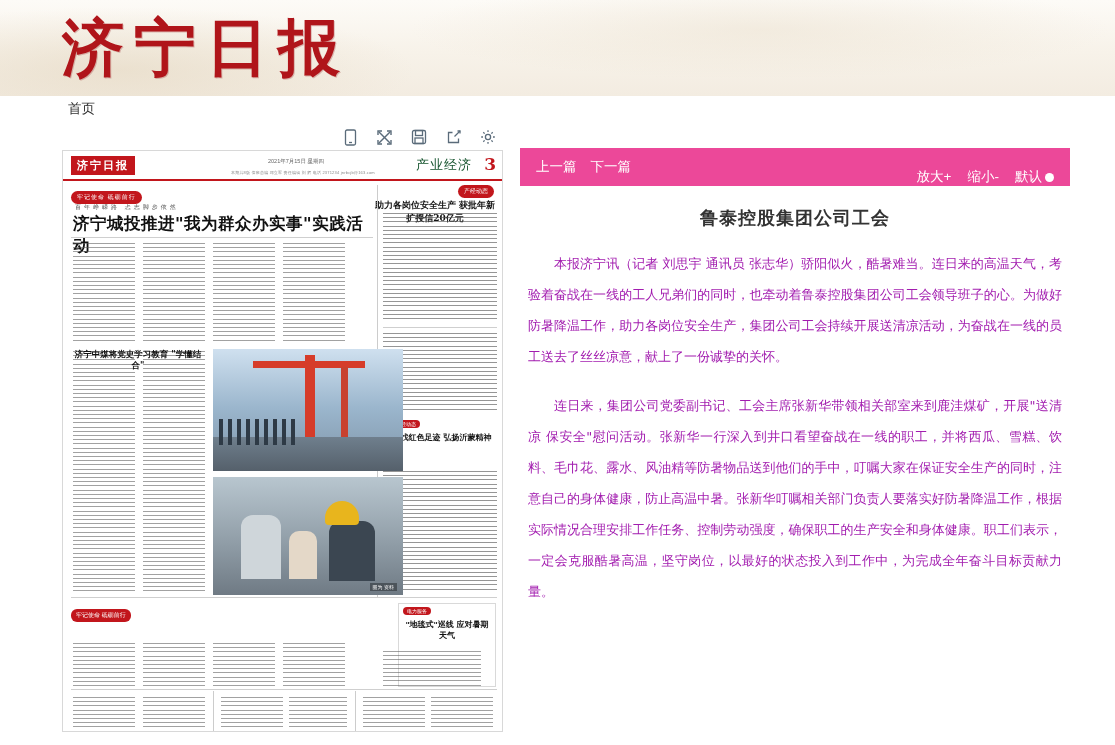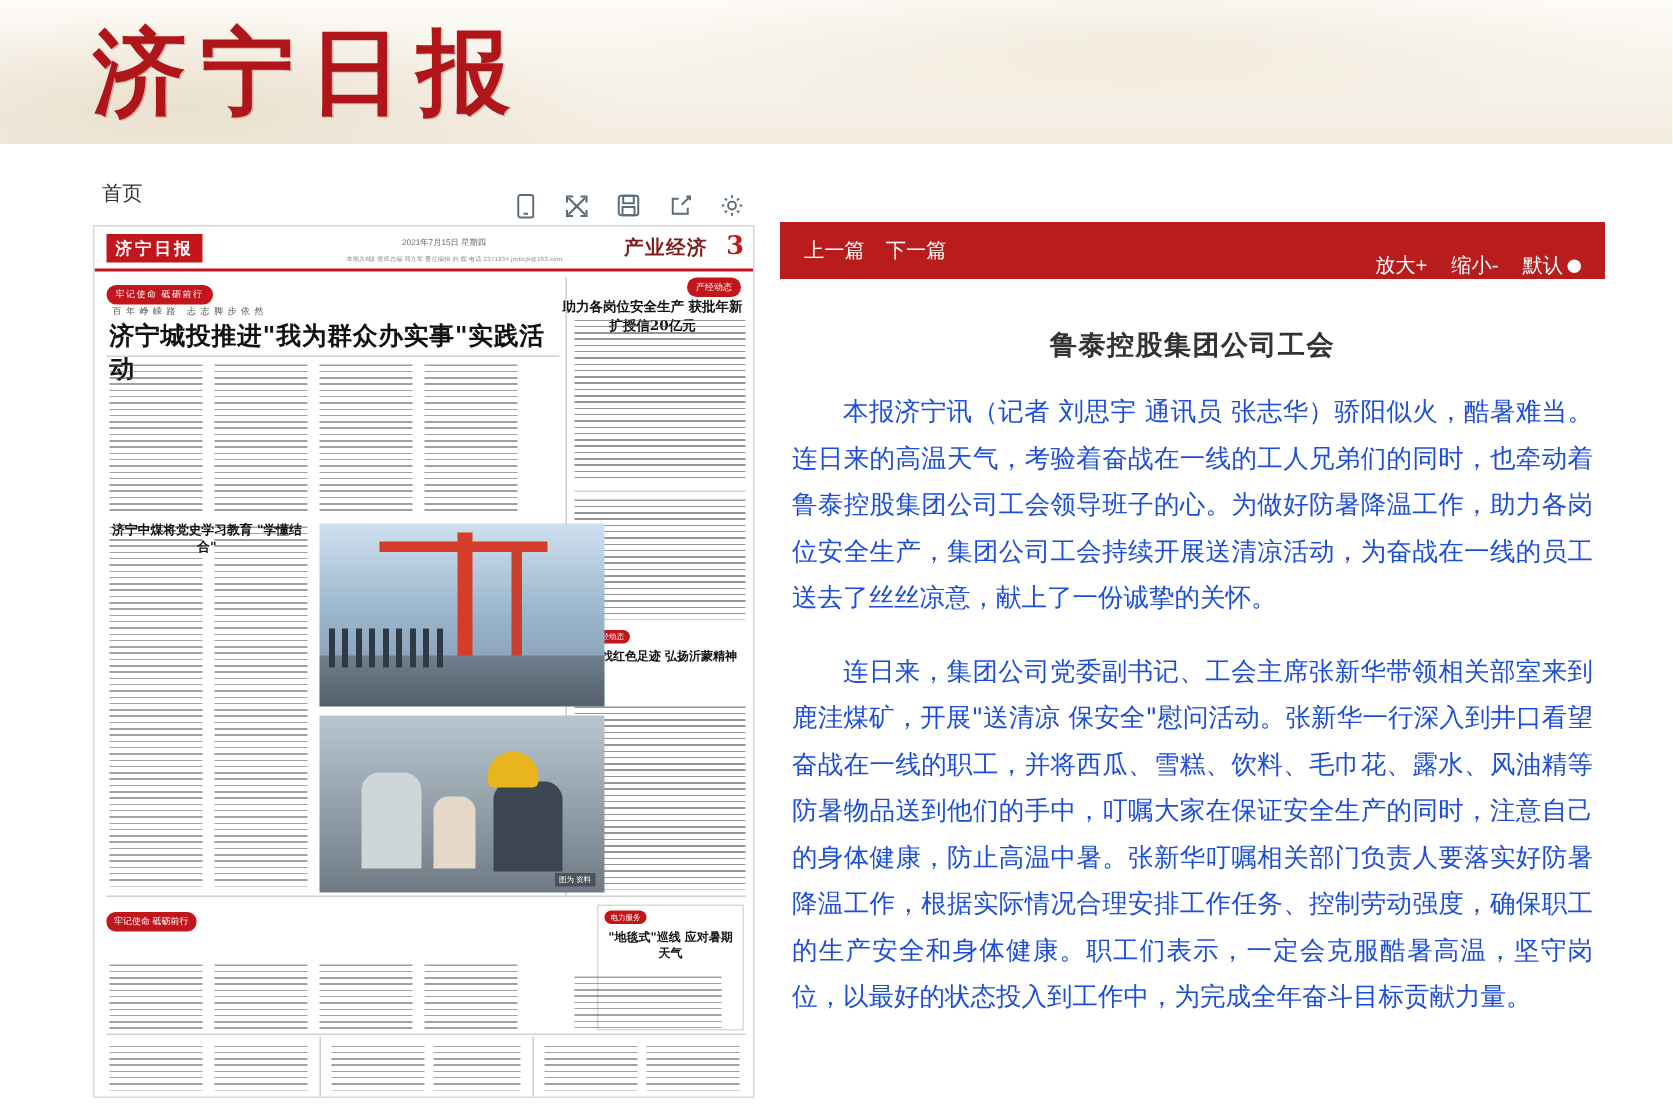--- a/index.html
+++ b/index.html
@@ -51,21 +51,20 @@
     left: 0; top: 96px;
     width: 1115px; height: 28px;
     background: #ffffff;
   }
   .nav-home {
     position: absolute;
     left: 68px; top: 4px;
     font-size: 13.5px;
     color: #333333;
     cursor: pointer;
-    margin-top: 20px;
   }
 
   
   .viewer {
     position: absolute;
     left: 55px; top: 124px;
     width: 448px; height: 608px;
   }
   .viewer-toolbar {
     position: absolute;
@@ -112,21 +111,21 @@
   .np-date {
     position: absolute; left: 205px; top: 7px;
     font-size: 5.5px; color: #666;
   }
   .np-meta {
     position: absolute; left: 168px; top: 19px;
     font-size: 4px; color: #888; letter-spacing: .2px;
   }
   .np-section {
     position: absolute; right: 32px; top: 5px;
-    font-size: 13px; font-weight: 700; color: #7f1d1d;
+    font-size: 13px; font-weight: 400; color: #14532d;
     font-family: "DejaVu Serif", serif;
     letter-spacing: 1px;
   }
   .np-pagenum {
     position: absolute; right: 8px; top: 3px;
     font-size: 17px; font-weight: 700; color: #c2161c;
     font-family: "DejaVu Serif", serif;
   }
   .np-tagrow {
     position: absolute; left: 8px; top: 34px;
@@ -285,21 +284,21 @@
 
   
   .article {
     position: absolute;
     left: 520px; top: 148px;
     width: 550px;
   }
   .navbar-red {
     position: relative;
     width: 550px; height: 38px;
-    background: #b91c1c;
+    background: #ec4899;
     color: #ffffff;
     display: flex;
     align-items: center;
   }
   .navbar-red .left-links {
     position: absolute; left: 16px; top: 0; height: 38px;
     display: flex; align-items: center; gap: 14px;
   }
   .navbar-red .right-links {
     position: absolute; right: 16px; top: 0; height: 38px;
@@ -318,42 +317,42 @@
     background: #ffffff;
     margin-left: 3px;
     vertical-align: middle;
   }
 
   .art-body {
     width: 550px;
     padding: 0 8px;
   }
   .art-sub {
-    margin-top: 32px;
+    margin-top: 20px;
     text-align: center;
     font-size: 18px;
     font-weight: 700;
     color: #333333;
     font-family: "DejaVu Serif", serif;
     letter-spacing: 1px;
   }
   .art-title {
     margin-top: 14px;
     text-align: center;
     font-size: 29px;
     font-weight: 700;
     color: #cc2229;
     font-family: "DejaVu Serif", serif;
     letter-spacing: 2px;
   }
   .art-p {
     margin-top: 18px;
-    font-size: 17px;
+    font-size: 13px;
     line-height: 31px;
-    color: #1d4ed8;
+    color: #a21caf;
     text-align: justify;
     text-indent: 2em;
     font-family: "DejaVu Sans", sans-serif;
   }
 </style>
 </head>
 <body>
 
 <div class="page">
 

